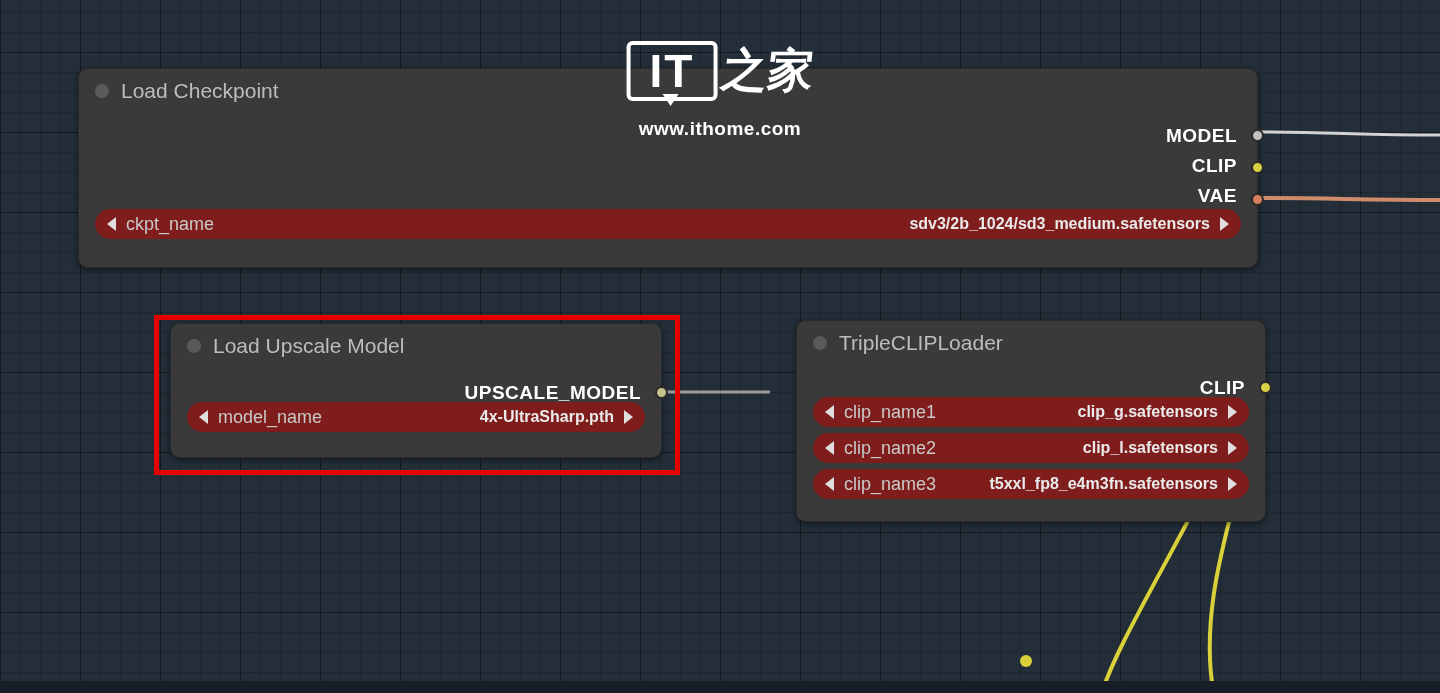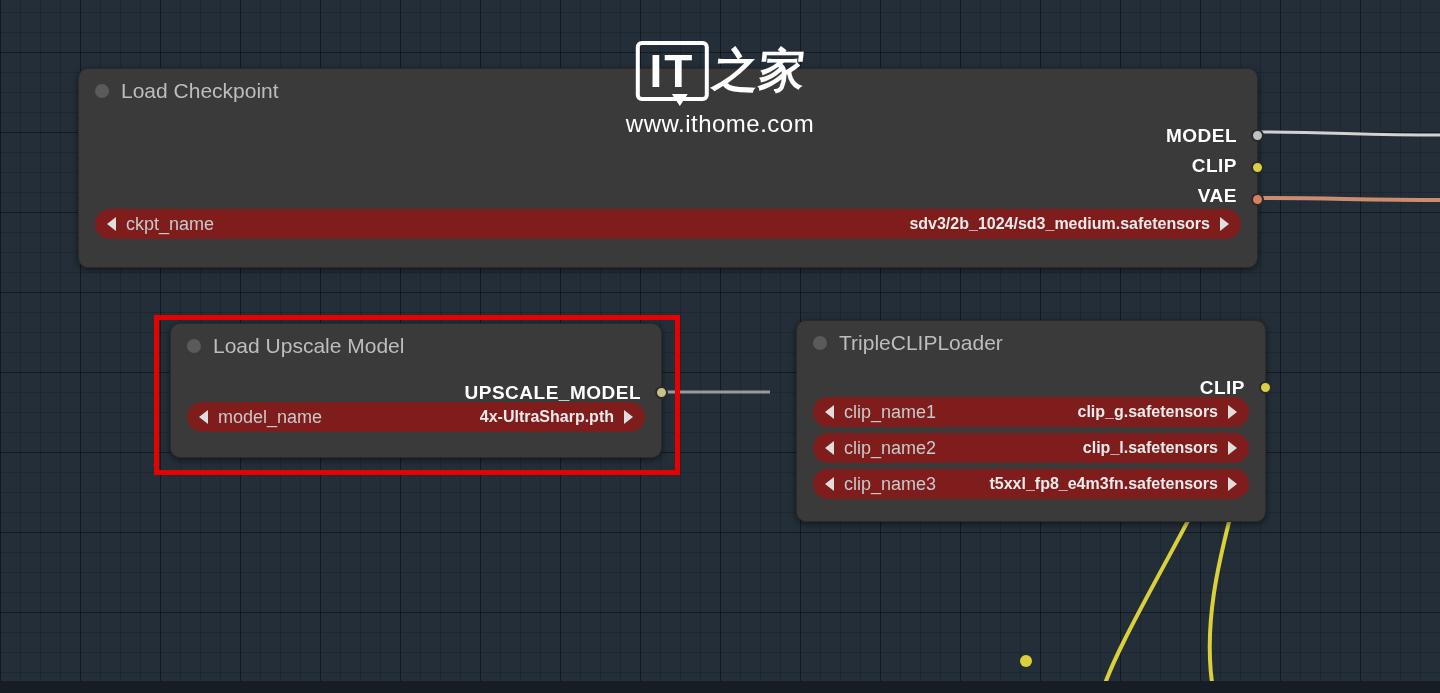--- a/index.html
+++ b/index.html
@@ -127,21 +127,21 @@
     align-items: center;
     justify-content: center;
     gap: 4px;
   }
   .wm-it {
     color: #fff;
     font-weight: 900;
     font-size: 46px;
     border: 4px solid #fff;
     border-radius: 6px;
-    padding: 0 10px;
+    padding: 0 19px;
     line-height: 1.05;
     letter-spacing: 2px;
   }
   .wm-bubble-tail {
     position: absolute;
     left: 36px;
     bottom: -11px;
     width: 0; height: 0;
     border-left: 8px solid transparent;
     border-right: 8px solid transparent;
@@ -149,23 +149,23 @@
   }
   .wm-cn {
     color: #fff;
     font-size: 46px;
     font-weight: 900;
     font-family: "STXingkai", "KaiTi", "STKaiti", serif;
     transform: skewX(-6deg);
   }
   .wm-url {
     color: #fff;
-    font-size: 24px;
-    font-weight: 400;
-    margin-top: 8px;
+    font-size: 19px;
+    font-weight: 700;
+    margin-top: 16px;
     letter-spacing: 0.5px;
   }
 
   .wires { position:absolute; inset:0; pointer-events:none; }
   .bottom-bar {
     position: absolute;
     left: 0; bottom: 0; right: 0;
     height: 12px;
     background: #161d24;
   }

